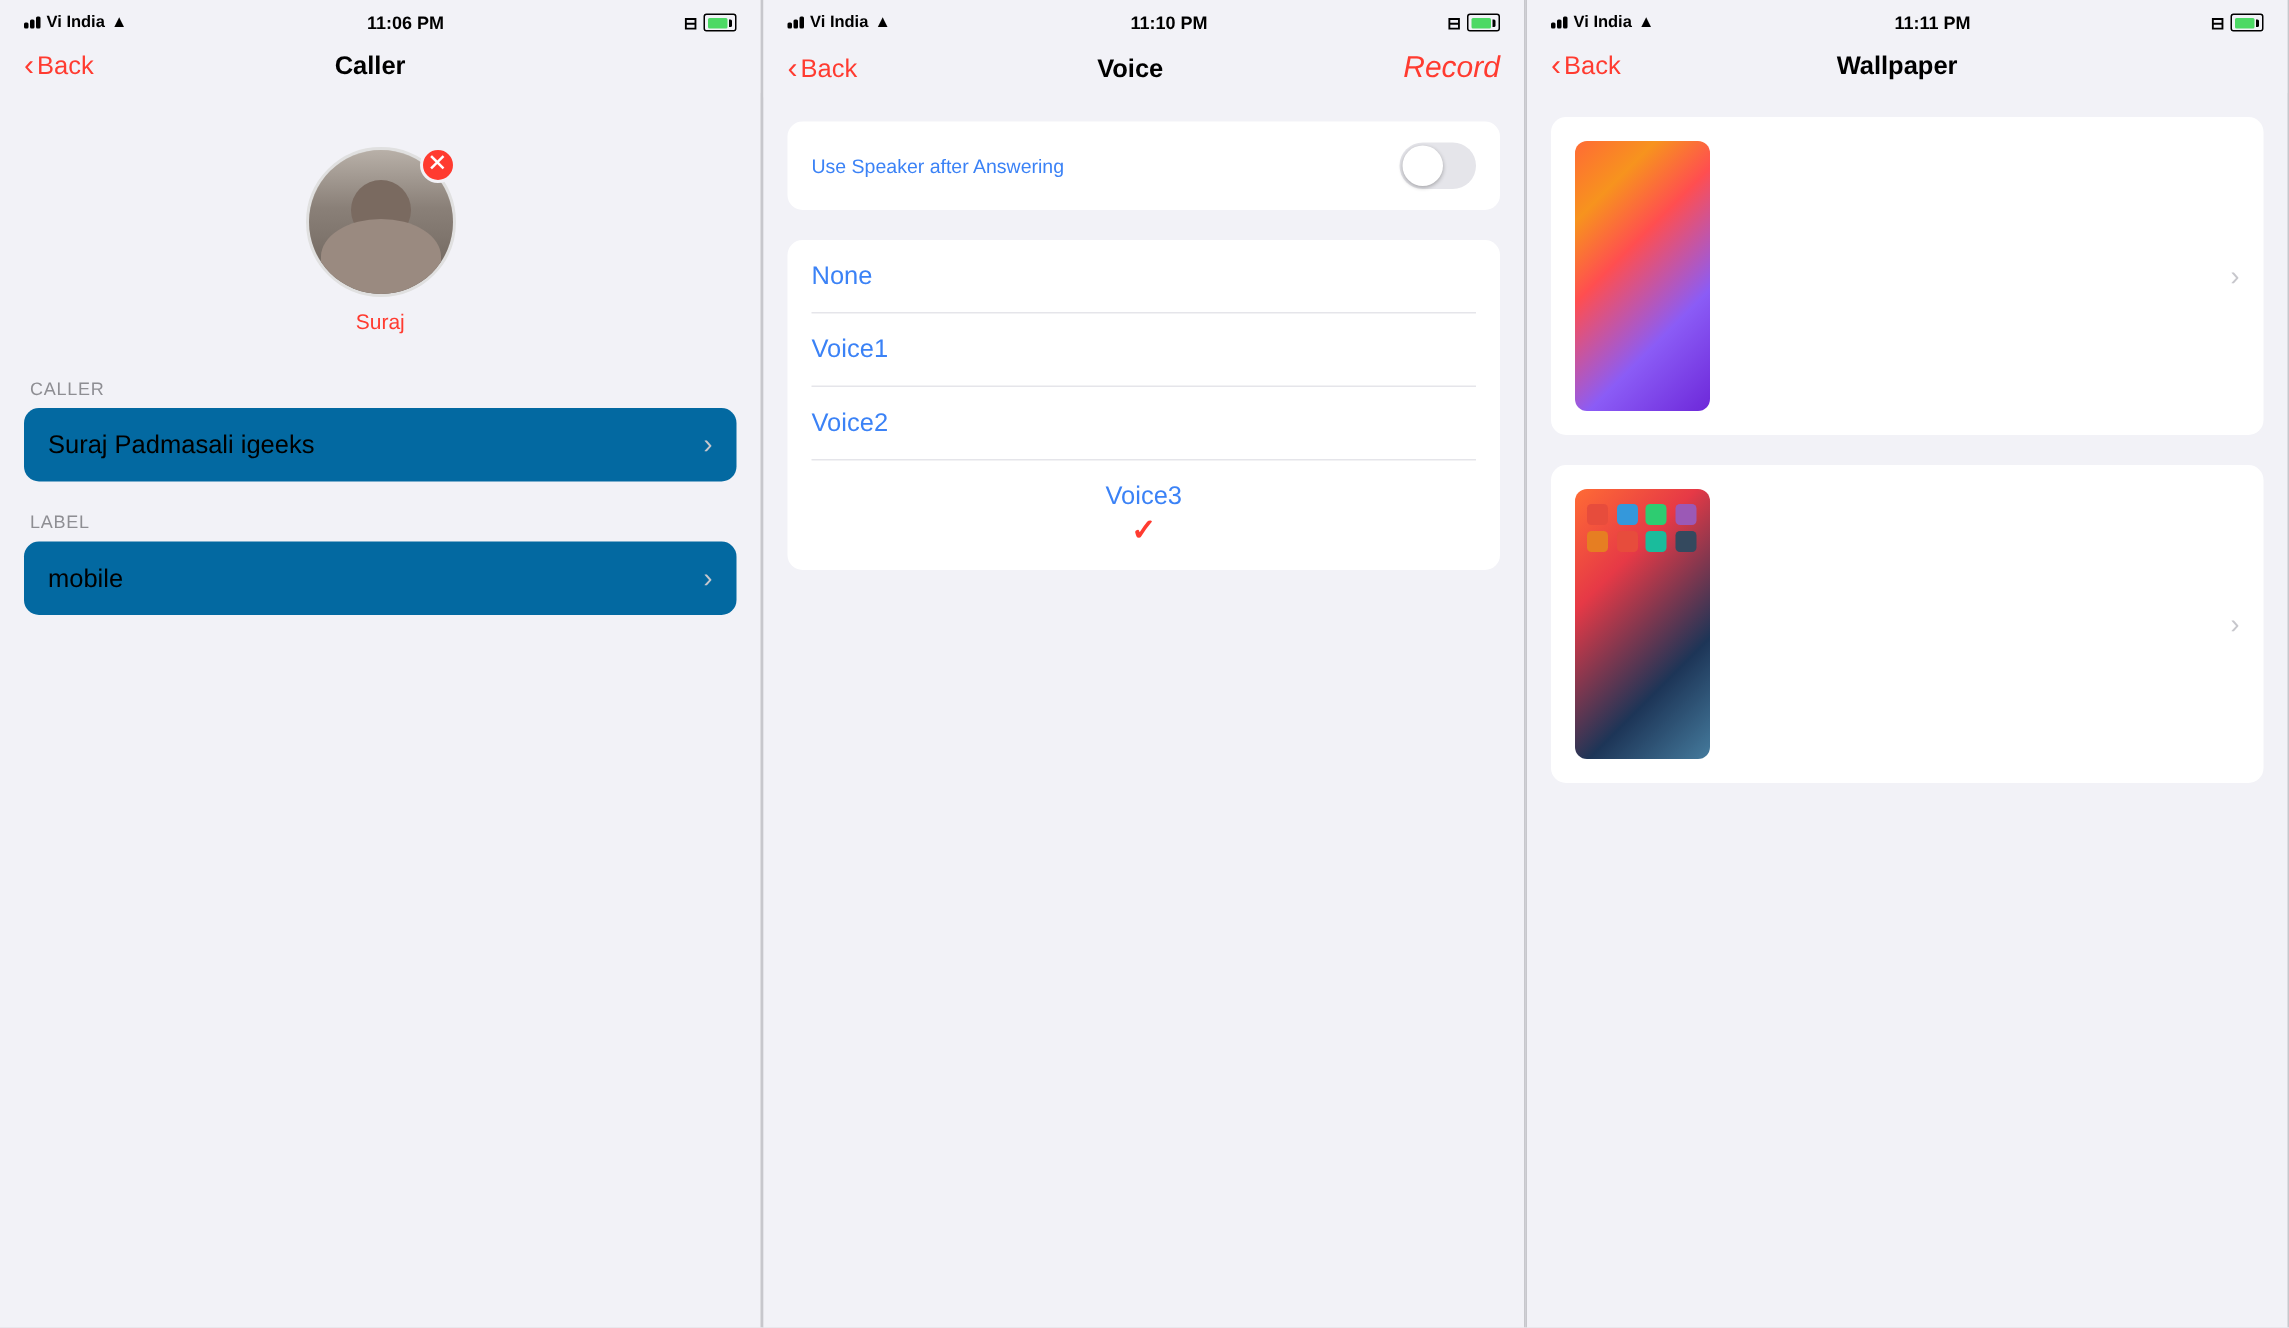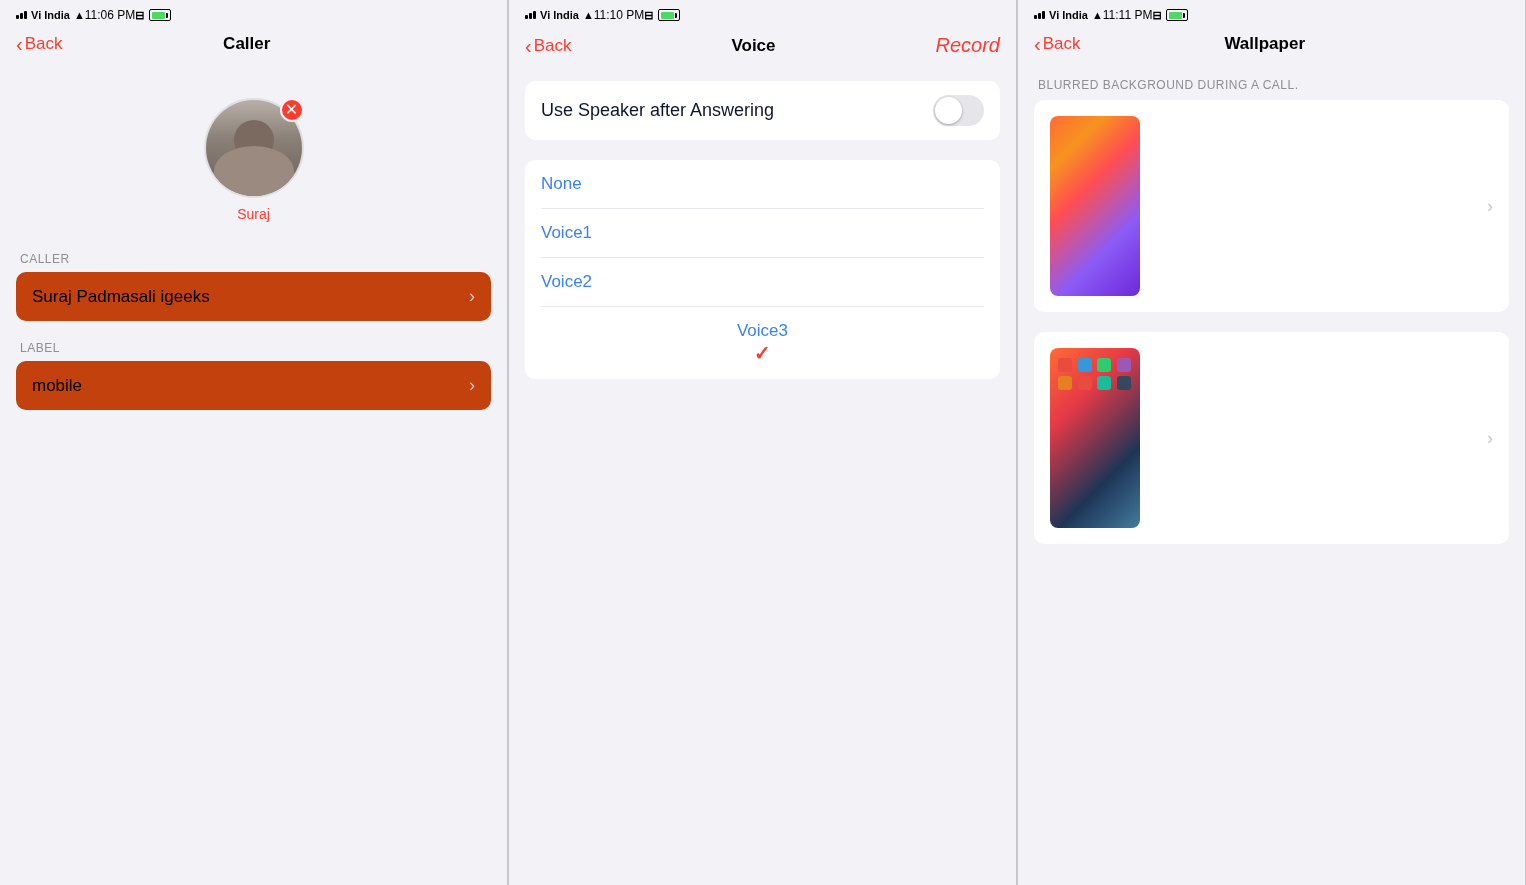--- a/index.html
+++ b/index.html
@@ -17,30 +17,31 @@
       display: flex;
       flex-direction: column;
       background: #f2f2f7;
       border-right: 1px solid #c7c7cc;
       overflow: hidden;
     }
 
     
     .status-bar {
       display: flex;
+      justify-content: space-between;
       align-items: center;
       padding: 6px 16px 4px;
       background: #f2f2f7;
       font-size: 12px;
       font-weight: 600;
       color: #000;
       height: 28px;
     }
     .status-left { display: flex; align-items: center; gap: 4px; font-size: 11px; }
-    .status-center { font-size: 12px; font-weight: 400; }
+    .status-center { font-size: 12px; font-weight: 700; }
     .status-right { display: flex; align-items: center; gap: 4px; font-size: 11px; }
     .signal-bars { display: flex; align-items: flex-end; gap: 1px; }
     .signal-bar { background: #000; width: 3px; border-radius: 1px; }
     .bar1 { height: 4px; }
     .bar2 { height: 6px; }
     .bar3 { height: 8px; }
     .wifi-icon { font-size: 11px; }
     .battery-icon {
       display: inline-flex;
       align-items: center;
@@ -189,21 +190,21 @@
     .section-label {
       font-size: 12px;
       color: #8e8e93;
       font-weight: 400;
       letter-spacing: 0.5px;
       margin-bottom: 6px;
       padding-left: 4px;
       text-transform: uppercase;
     }
     .list-row {
-      background: #c2410c;
+      background: #0369a1;
       border-radius: 10px;
       padding: 0 16px;
       margin-bottom: 20px;
     }
     .row-item {
       display: flex;
       align-items: center;
       justify-content: space-between;
       padding: 14px 0;
       border-bottom: 1px solid #e5e5ea;
@@ -213,21 +214,21 @@
     .row-chevron { color: #c7c7cc; font-size: 18px; }
     .toggle-card {
       background: white;
       border-radius: 10px;
       padding: 14px 16px;
       display: flex;
       align-items: center;
       justify-content: space-between;
       margin-bottom: 20px;
     }
-    .toggle-label { font-size: 18px; color: #0f172a; }
+    .toggle-label { font-size: 13px; color: #3b82f6; }
     .toggle-switch {
       width: 51px;
       height: 31px;
       background: #e5e5ea;
       border-radius: 16px;
       position: relative;
       cursor: pointer;
     }
     .toggle-knob {
       position: absolute;
@@ -464,21 +465,20 @@
     <div class="nav-back">
       <span class="nav-back-chevron">‹</span>
       <span>Back</span>
     </div>
     <span class="nav-title">Wallpaper</span>
     <div class="nav-spacer"></div>
   </div>
 
   <div class="content">
 
-    <div class="wp-section-label">BLURRED BACKGROUND DURING A CALL.</div>
     <div class="wp-card">
       <div class="wp-preview">
         <div class="wp-gradient"></div>
       </div>
       <span class="wp-card-chevron">›</span>
     </div>
 
     <div class="wp-card">
       <div class="wp-desktop-preview">
         <div class="desktop-icons">

